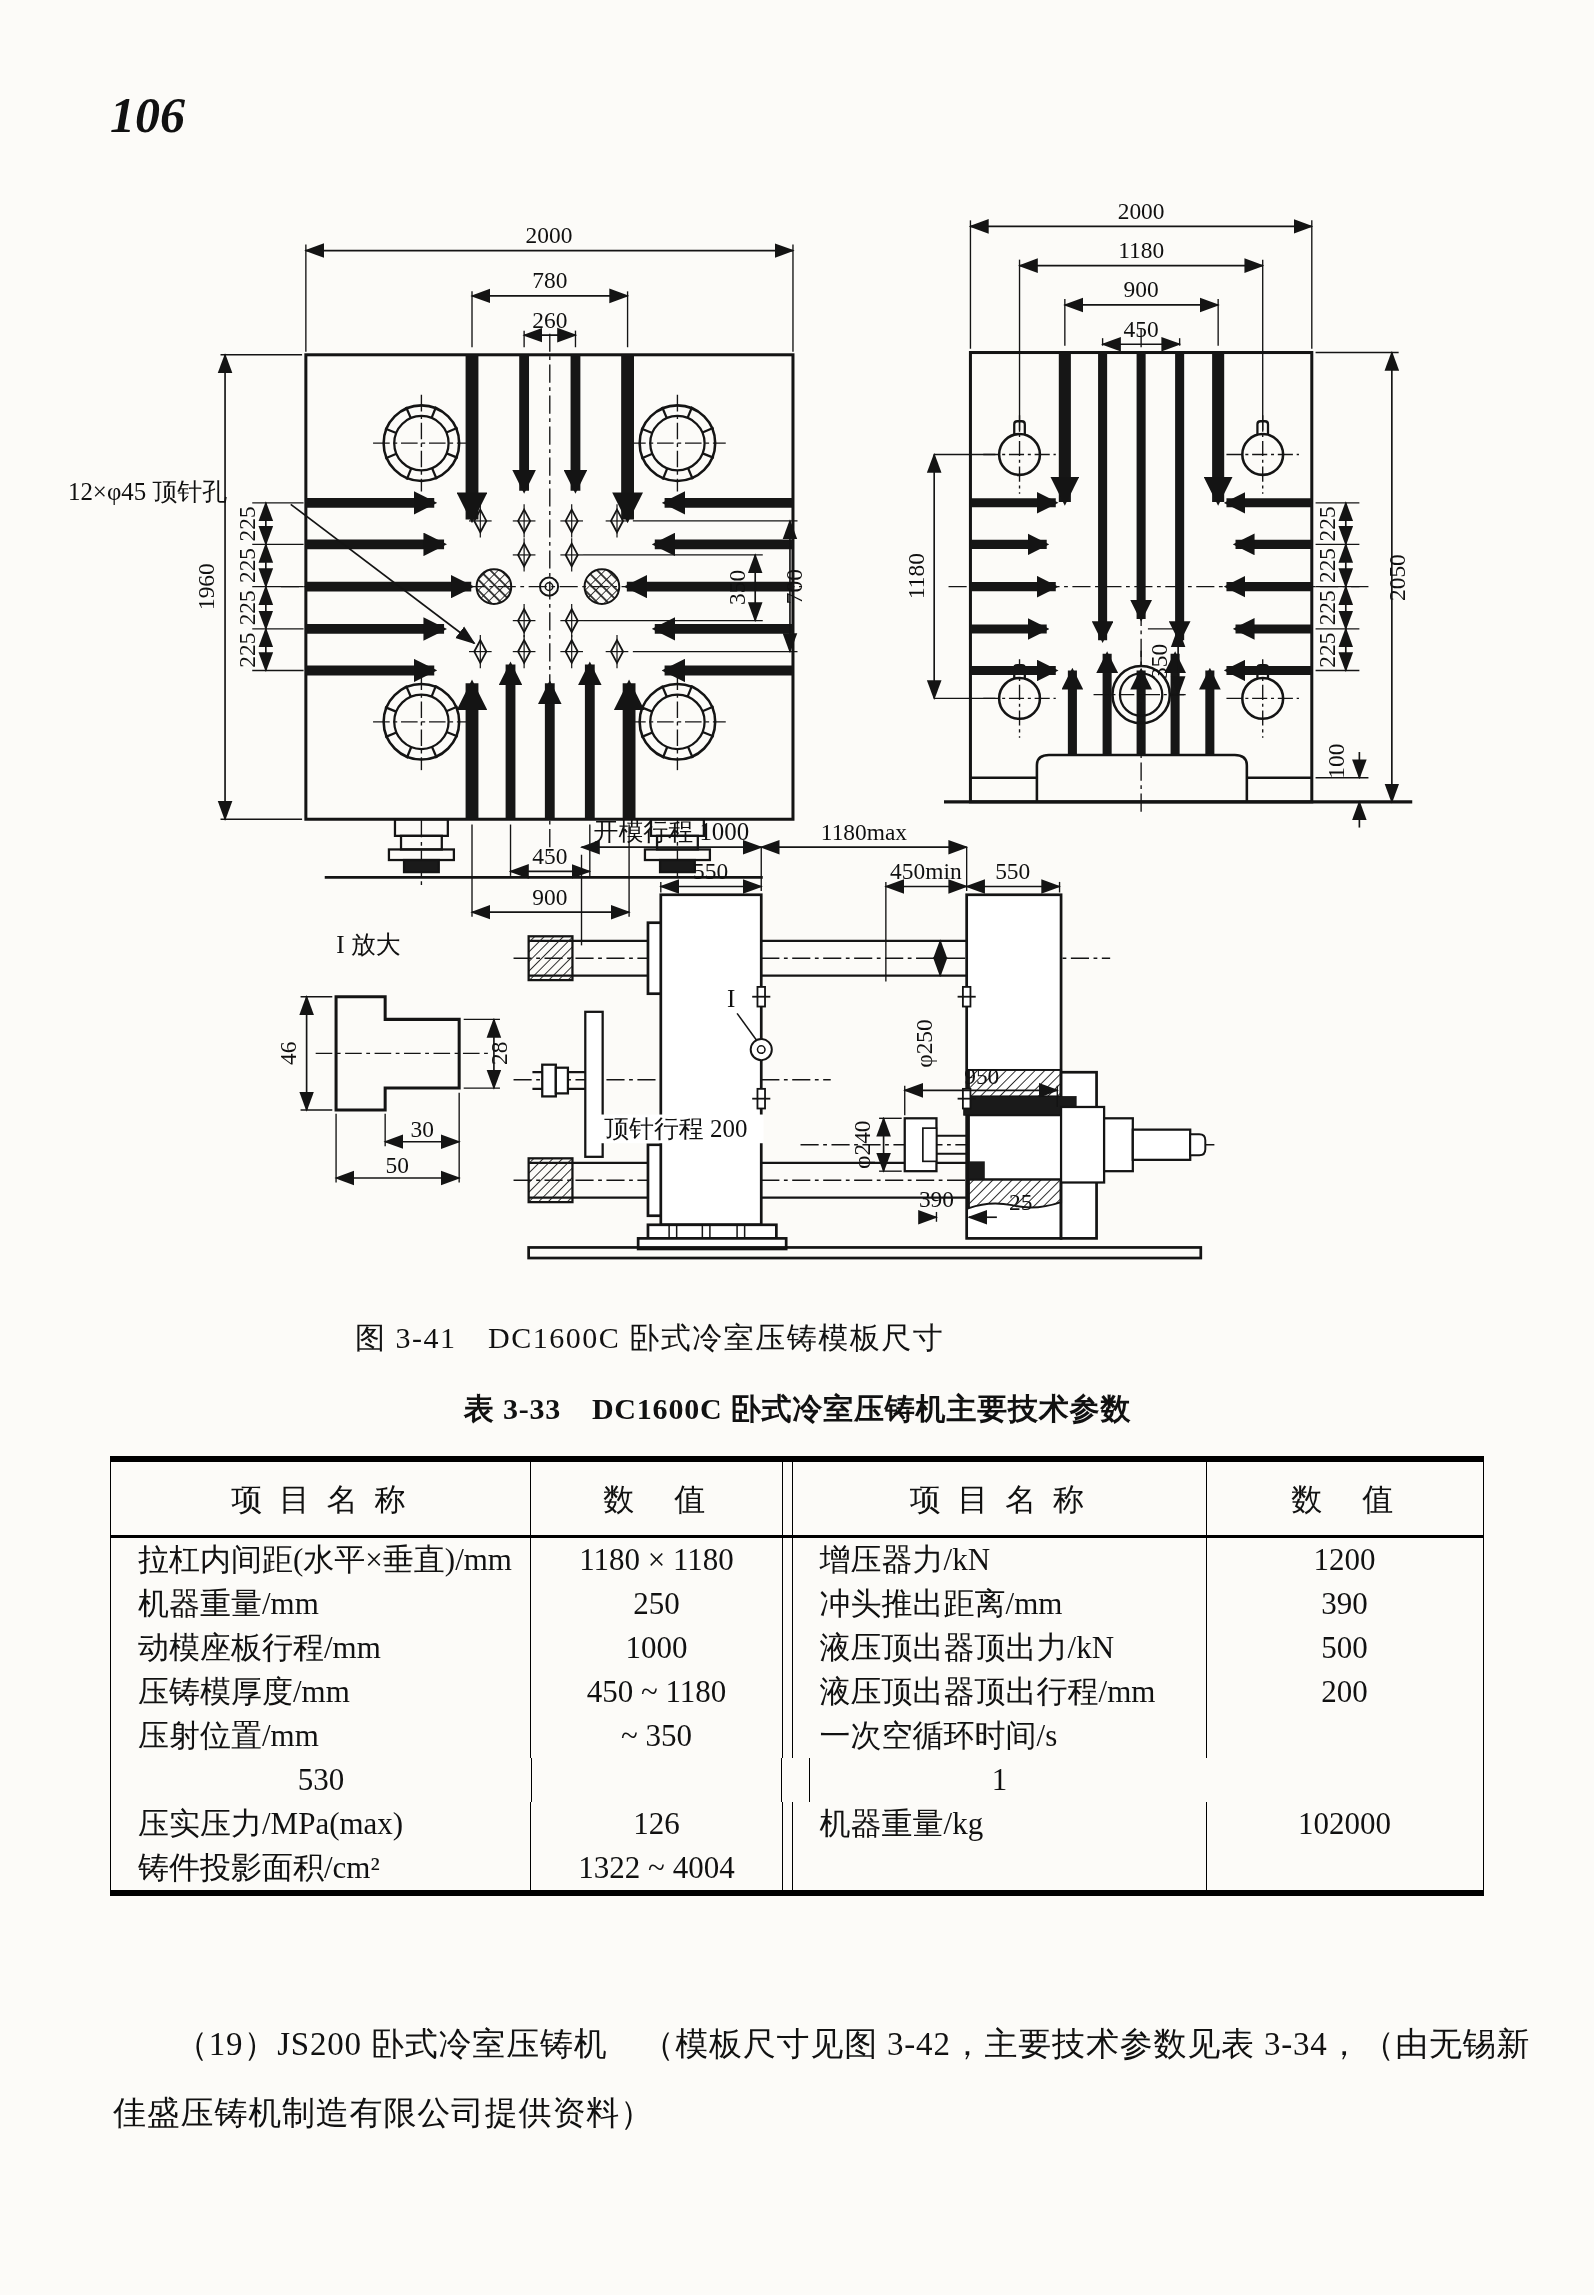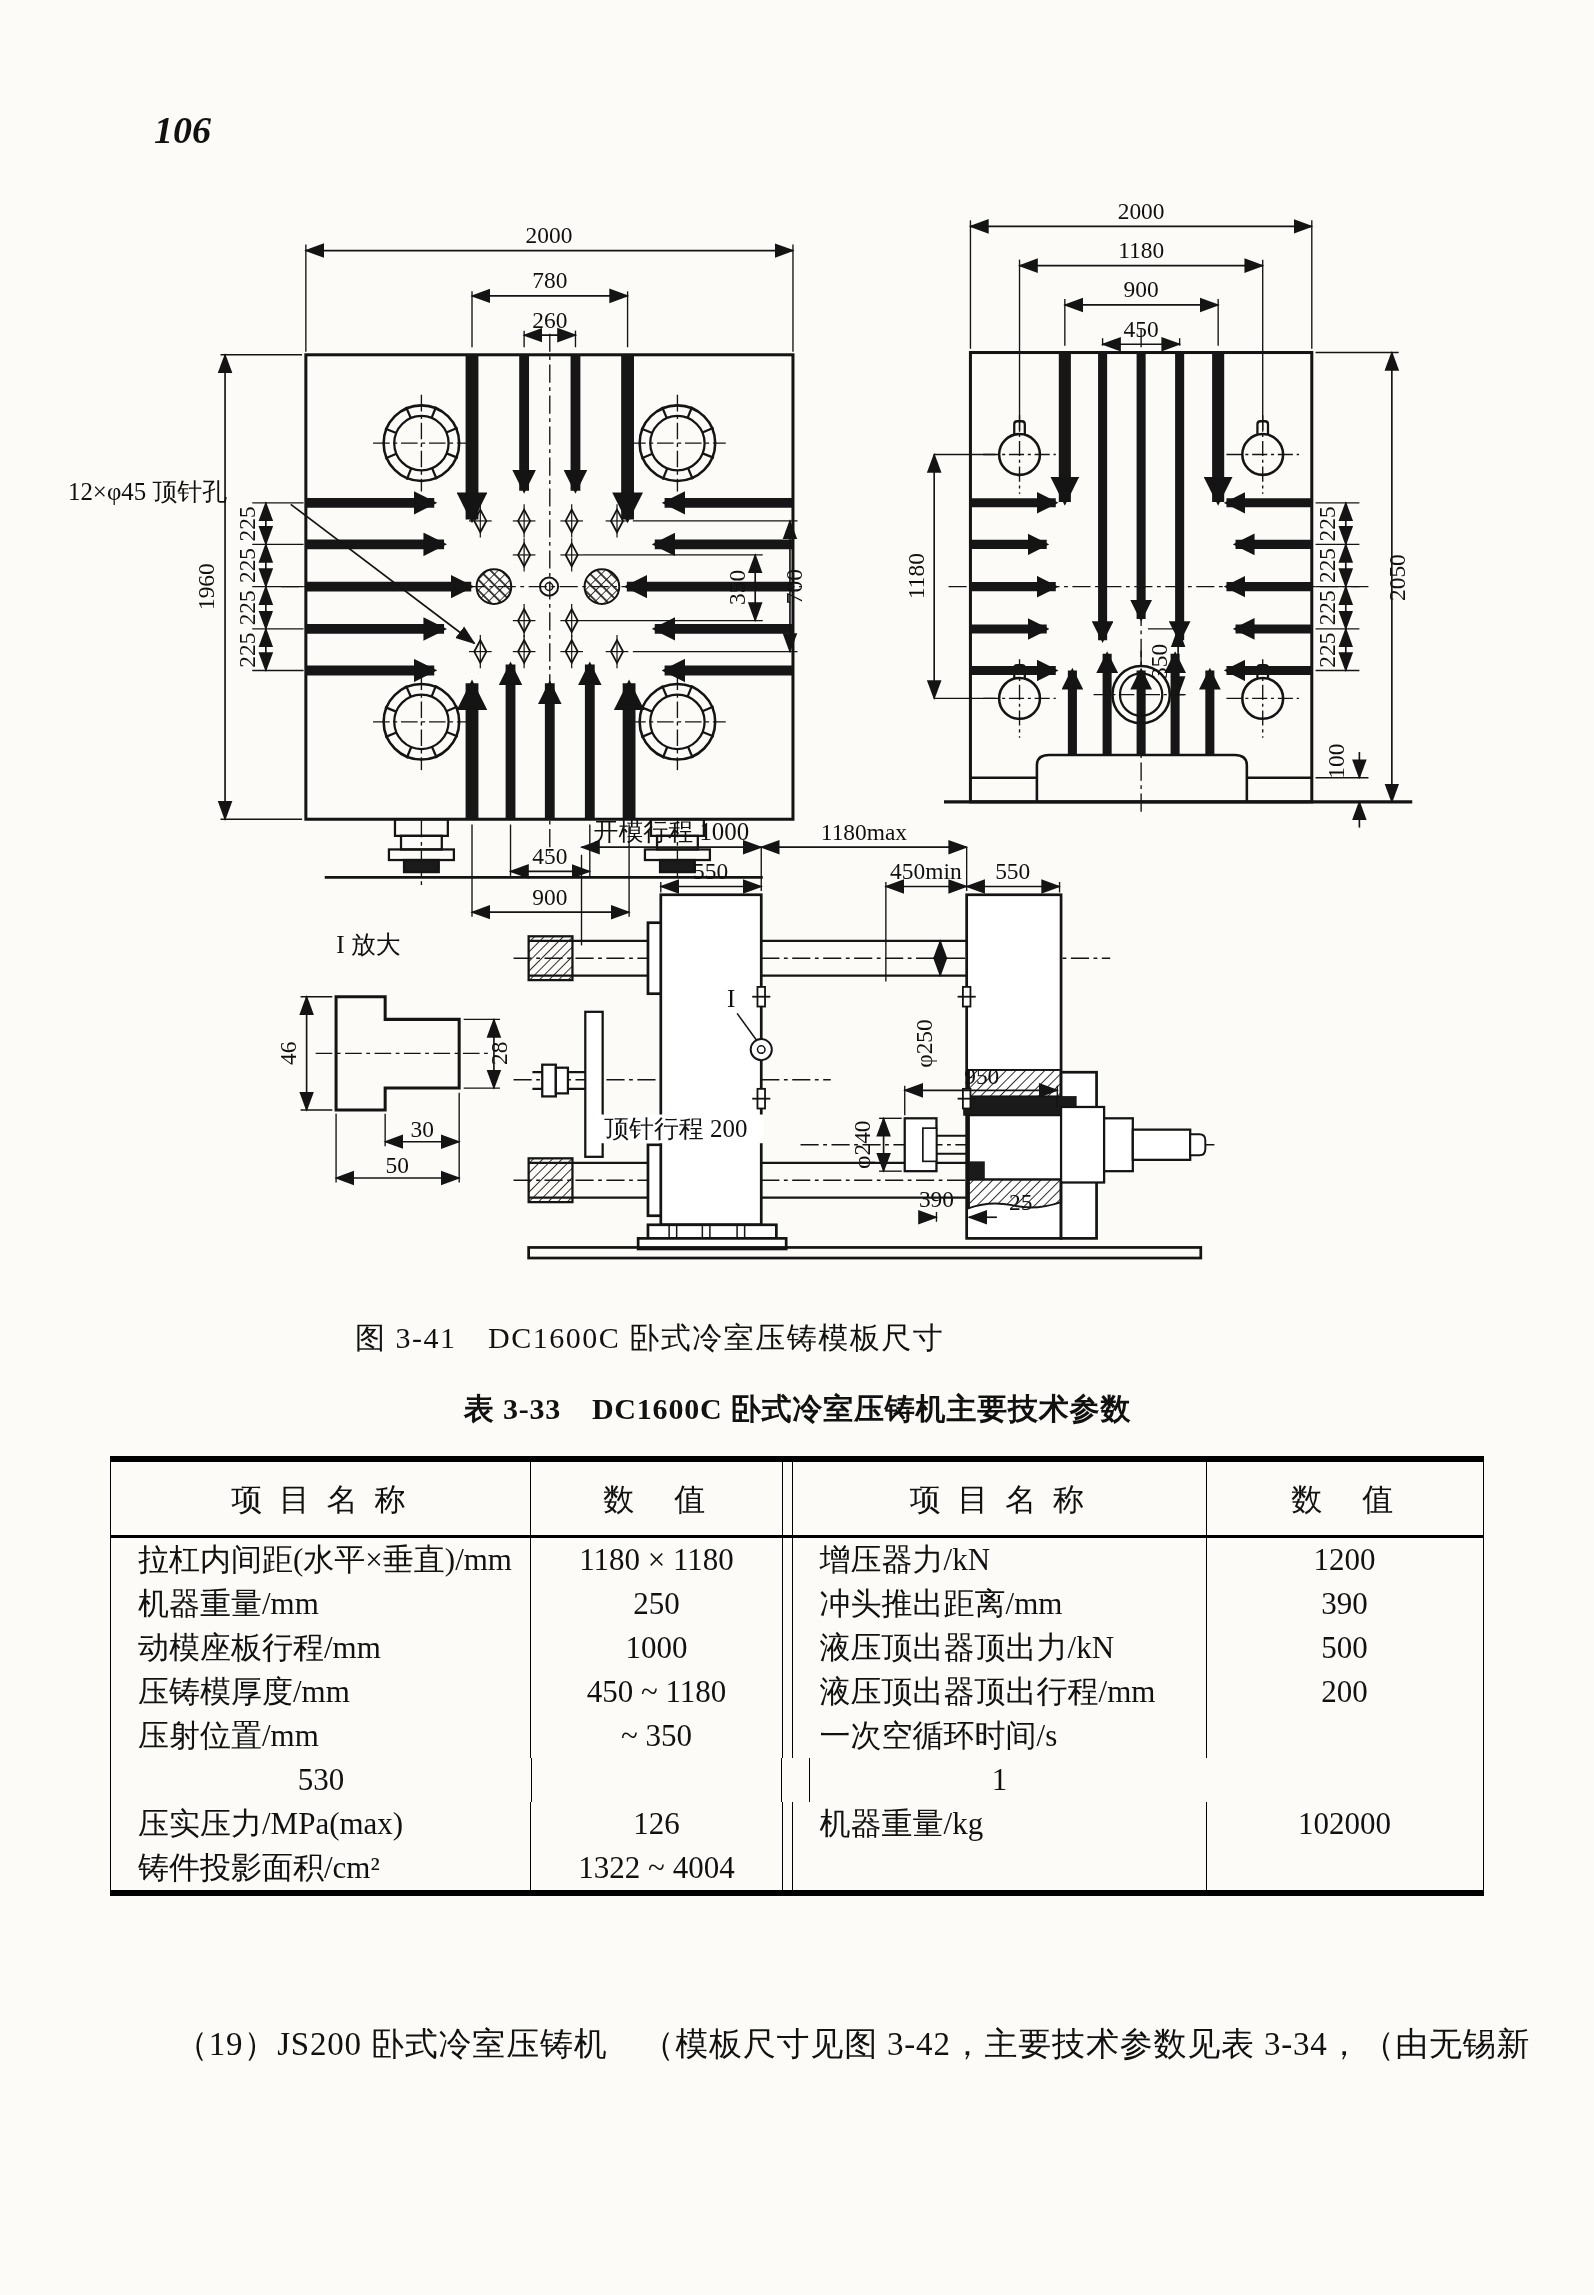--- a/index.html
+++ b/index.html
@@ -1,19 +1,19 @@
 <!DOCTYPE html>
 <html style="font-size:12px"><head>
 <meta charset="utf-8">
 <style>
   html,body{margin:0;padding:0;}
   body{width:1595px;height:2295px;background:#fcfbf8;position:relative;
        font-family:"Liberation Serif","DejaVu Serif",serif;color:#111;}
   .page{position:absolute;inset:0;overflow:hidden;}
-  .pageno{position:absolute;left:110px;top:108px;font-size:38px;font-style:italic;font-weight:bold;margin-left:44px;}
+  .pageno{position:absolute;left:110px;top:86px;font-size:50px;font-style:italic;font-weight:bold;}
   .figwrap{position:absolute;left:0;top:181px;width:1595px;height:1133px;}
   svg text{fill:#101010;font-family:"Liberation Serif","DejaVu Serif",serif;}
   .d{font-size:31px;}
   .dc{font-size:33px;}
   .caption{position:absolute;left:355px;top:1318px;font-size:30px;letter-spacing:1.5px;}
   .tbltitle{position:absolute;left:0;top:1389px;width:1595px;text-align:center;
             font-size:30px;font-weight:bold;letter-spacing:0.8px;}
   .tbl{position:absolute;left:110px;top:1456px;width:1374px;
        border-top:6px solid #000;border-bottom:6px solid #000;
        border-left:1.5px solid #000;border-right:1.5px solid #000;box-sizing:border-box;}
@@ -500,16 +500,17 @@
     <div class="cell-n">铸件投影面积/cm²</div>
     <div class="cell-v">1322 ~ 4004</div>
     <div class="cell-dv"></div>
     <div class="cell-n2"></div>
     <div class="cell-v2"></div>
   </div>
 </div>
 
 <div class="para">
   <div class="l1">（19）JS200 卧式冷室压铸机　（模板尺寸见图 3-42，主要技术参数见表 3-34，（由无锡新</div>
+  <div class="l2">佳盛压铸机制造有限公司提供资料）</div>
 </div>
 
 </div>
 
 
 </body></html>

